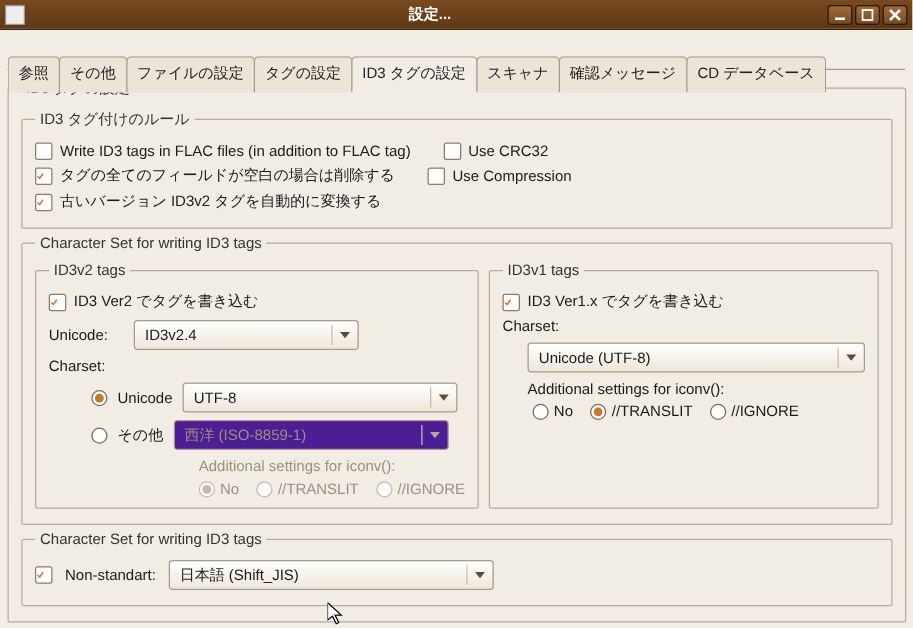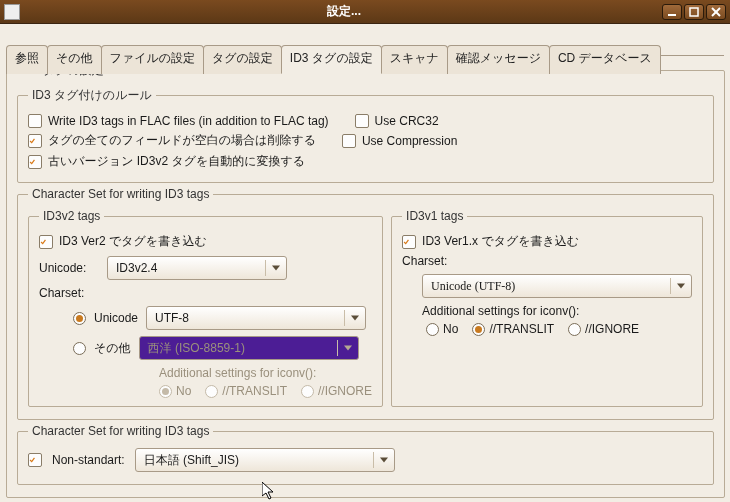--- a/index.html
+++ b/index.html
@@ -328,21 +328,21 @@
           <div class="check-row">
             <span class="cbox checked orange-check">
               <svg viewBox="0 0 12 12">
                   <path d="M2 6 L5 9 L10 2"></path>
                 </svg>
             </span>
             <span>ID3 Ver1.x でタグを書き込む</span>
           </div>
 
           <div style="margin-top:4px;">Charset:</div>
-          <div class="row v1-charset" style="margin-left:20px;font-family:Liberation Serif, serif;">
+          <div class="row v1-charset" style="margin-left:20px;">
             <div class="select" style="flex:1">
               <span>Unicode (UTF-8)</span>
               <span class="sep"></span>
             </div>
           </div>
 
           <div style="margin-left:20px;margin-top:6px;">Additional settings for iconv():</div>
           <div class="iconv-row" style="margin-left:24px;">
             <span style="display:flex;align-items:center;gap:4px;">
               <span class="radio"></span>

